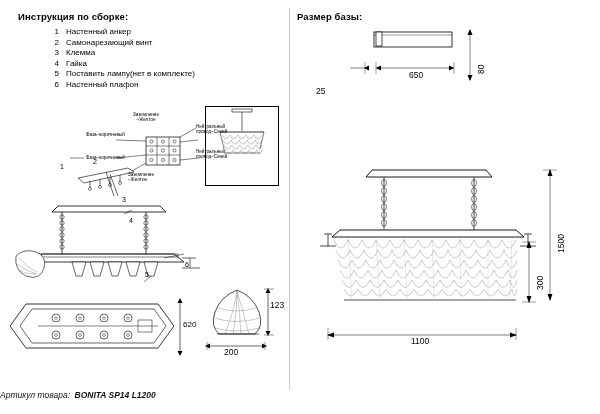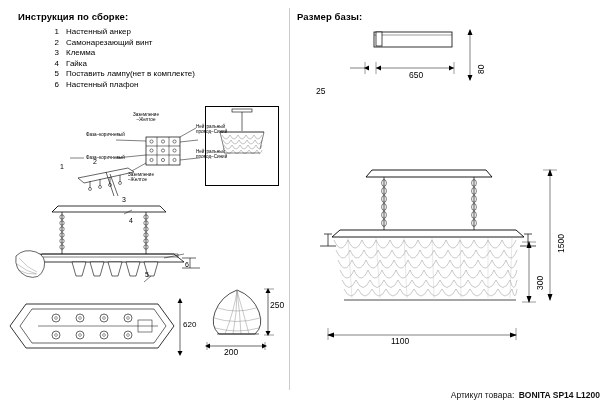--- a/index.html
+++ b/index.html
@@ -289,21 +289,21 @@
 
   <div class="abs" style="left:264px; top:288px; width:20px; height:50px;">
     <svg width="20" height="50" viewBox="0 0 20 50">
       <line x1="4" y1="2" x2="4" y2="46" stroke="#000" stroke-width="0.6"></line>
       <path d="M1.5 5 L4 0 L6.5 5 Z" fill="#000"></path>
       <path d="M1.5 43 L4 48 L6.5 43 Z" fill="#000"></path>
       <line x1="0" y1="1" x2="10" y2="1" stroke="#000" stroke-width="0.4"></line>
       <line x1="0" y1="47" x2="10" y2="47" stroke="#000" stroke-width="0.4"></line>
     </svg>
   </div>
-  <div class="abs dim-txt" style="left:270px; top:300px;">250</div>
+  <div class="abs dim-txt" style="left:270px; top:300px;">123</div>
 
   <div class="abs" style="left:203px; top:342px; width:70px; height:14px;">
     <svg width="70" height="14" viewBox="0 0 70 14">
       <line x1="4" y1="4" x2="62" y2="4" stroke="#000" stroke-width="0.6"></line>
       <path d="M7 1.5 L2 4 L7 6.5 Z" fill="#000"></path>
       <path d="M59 1.5 L64 4 L59 6.5 Z" fill="#000"></path>
       <line x1="4" y1="0" x2="4" y2="8" stroke="#000" stroke-width="0.4"></line>
       <line x1="62" y1="0" x2="62" y2="8" stroke="#000" stroke-width="0.4"></line>
     </svg>
   </div>
@@ -428,20 +428,20 @@
 
   <div class="abs" style="left:320px; top:328px; width:210px; height:16px;">
     <svg width="210" height="16" viewBox="0 0 210 16">
       <line x1="8" y1="7" x2="196" y2="7" stroke="#000" stroke-width="0.5"></line>
       <path d="M14 4.5 L7 7 L14 9.5 Z" fill="#000"></path>
       <path d="M190 4.5 L197 7 L190 9.5 Z" fill="#000"></path>
       <line x1="8" y1="0" x2="8" y2="12" stroke="#000" stroke-width="0.4"></line>
       <line x1="196" y1="0" x2="196" y2="12" stroke="#000" stroke-width="0.4"></line>
     </svg>
   </div>
-  <div class="abs dim-txt" style="left:391px; top:336px;">1100</div>
-
-  <div class="abs" style="left:0; top:384px; width:600px; text-align:right;">
+  <div class="abs dim-txt" style="left:411px; top:336px;">1100</div>
+
+  <div class="abs" style="left:0; top:384px; width:600px; text-align:left;font-style:italic;">
     <span class="footer-label" style="font-size:8.5px;">Артикул товара:</span>
     <span style="font-size:8.5px; font-weight:bold;">BONITA SP14 L1200</span>
   </div>
 
 </div>
 
 </body></html>

